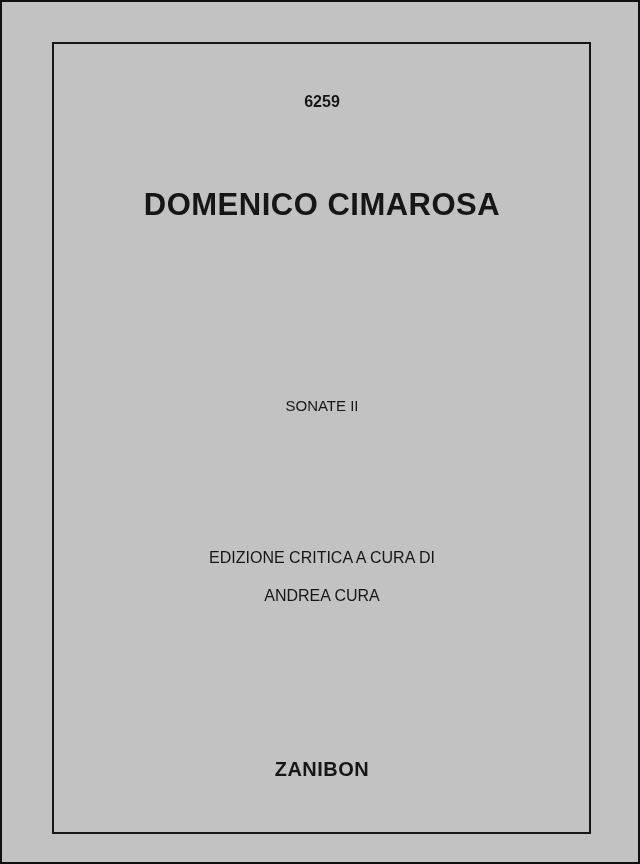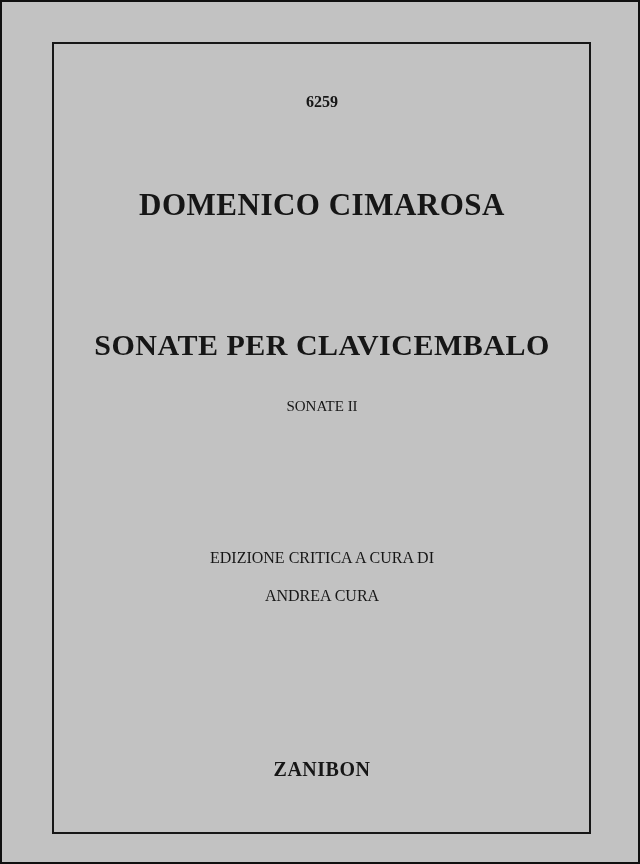--- a/index.html
+++ b/index.html
@@ -8,21 +8,21 @@
     background: #888;
   }
   .page {
     position: relative;
     width: 640px;
     height: 864px;
     background: #c2c2c2;
     border: 2px solid #101010;
     box-sizing: border-box;
     overflow: hidden;
-    font-family: Liberation Serif, serif;
+    font-family: Liberation Sans, sans-serif;
     color: #161616;
   }
   .frame {
     position: absolute;
     left: 50px;
     top: 40px;
     width: 539px;
     height: 792px;
     border: 2px solid #161616;
     box-sizing: border-box;
@@ -79,21 +79,21 @@
 
 <div class="page">
 
   <div class="frame"></div>
 
   <div class="line catalog">6259</div>
 
   <div class="line composer">DOMENICO CIMAROSA</div>
 
   <div class="line title">
-    <span>SONATE PER CLAVICEMBALO</span><br>
+    <br>
   </div>
 
   <div class="line volume">
     <span>SONATE II</span><br>
   </div>
 
   <div class="line edition">
     <span>EDIZIONE CRITICA A CURA DI</span><br>
     <span>ANDREA CURA</span>
   </div>

